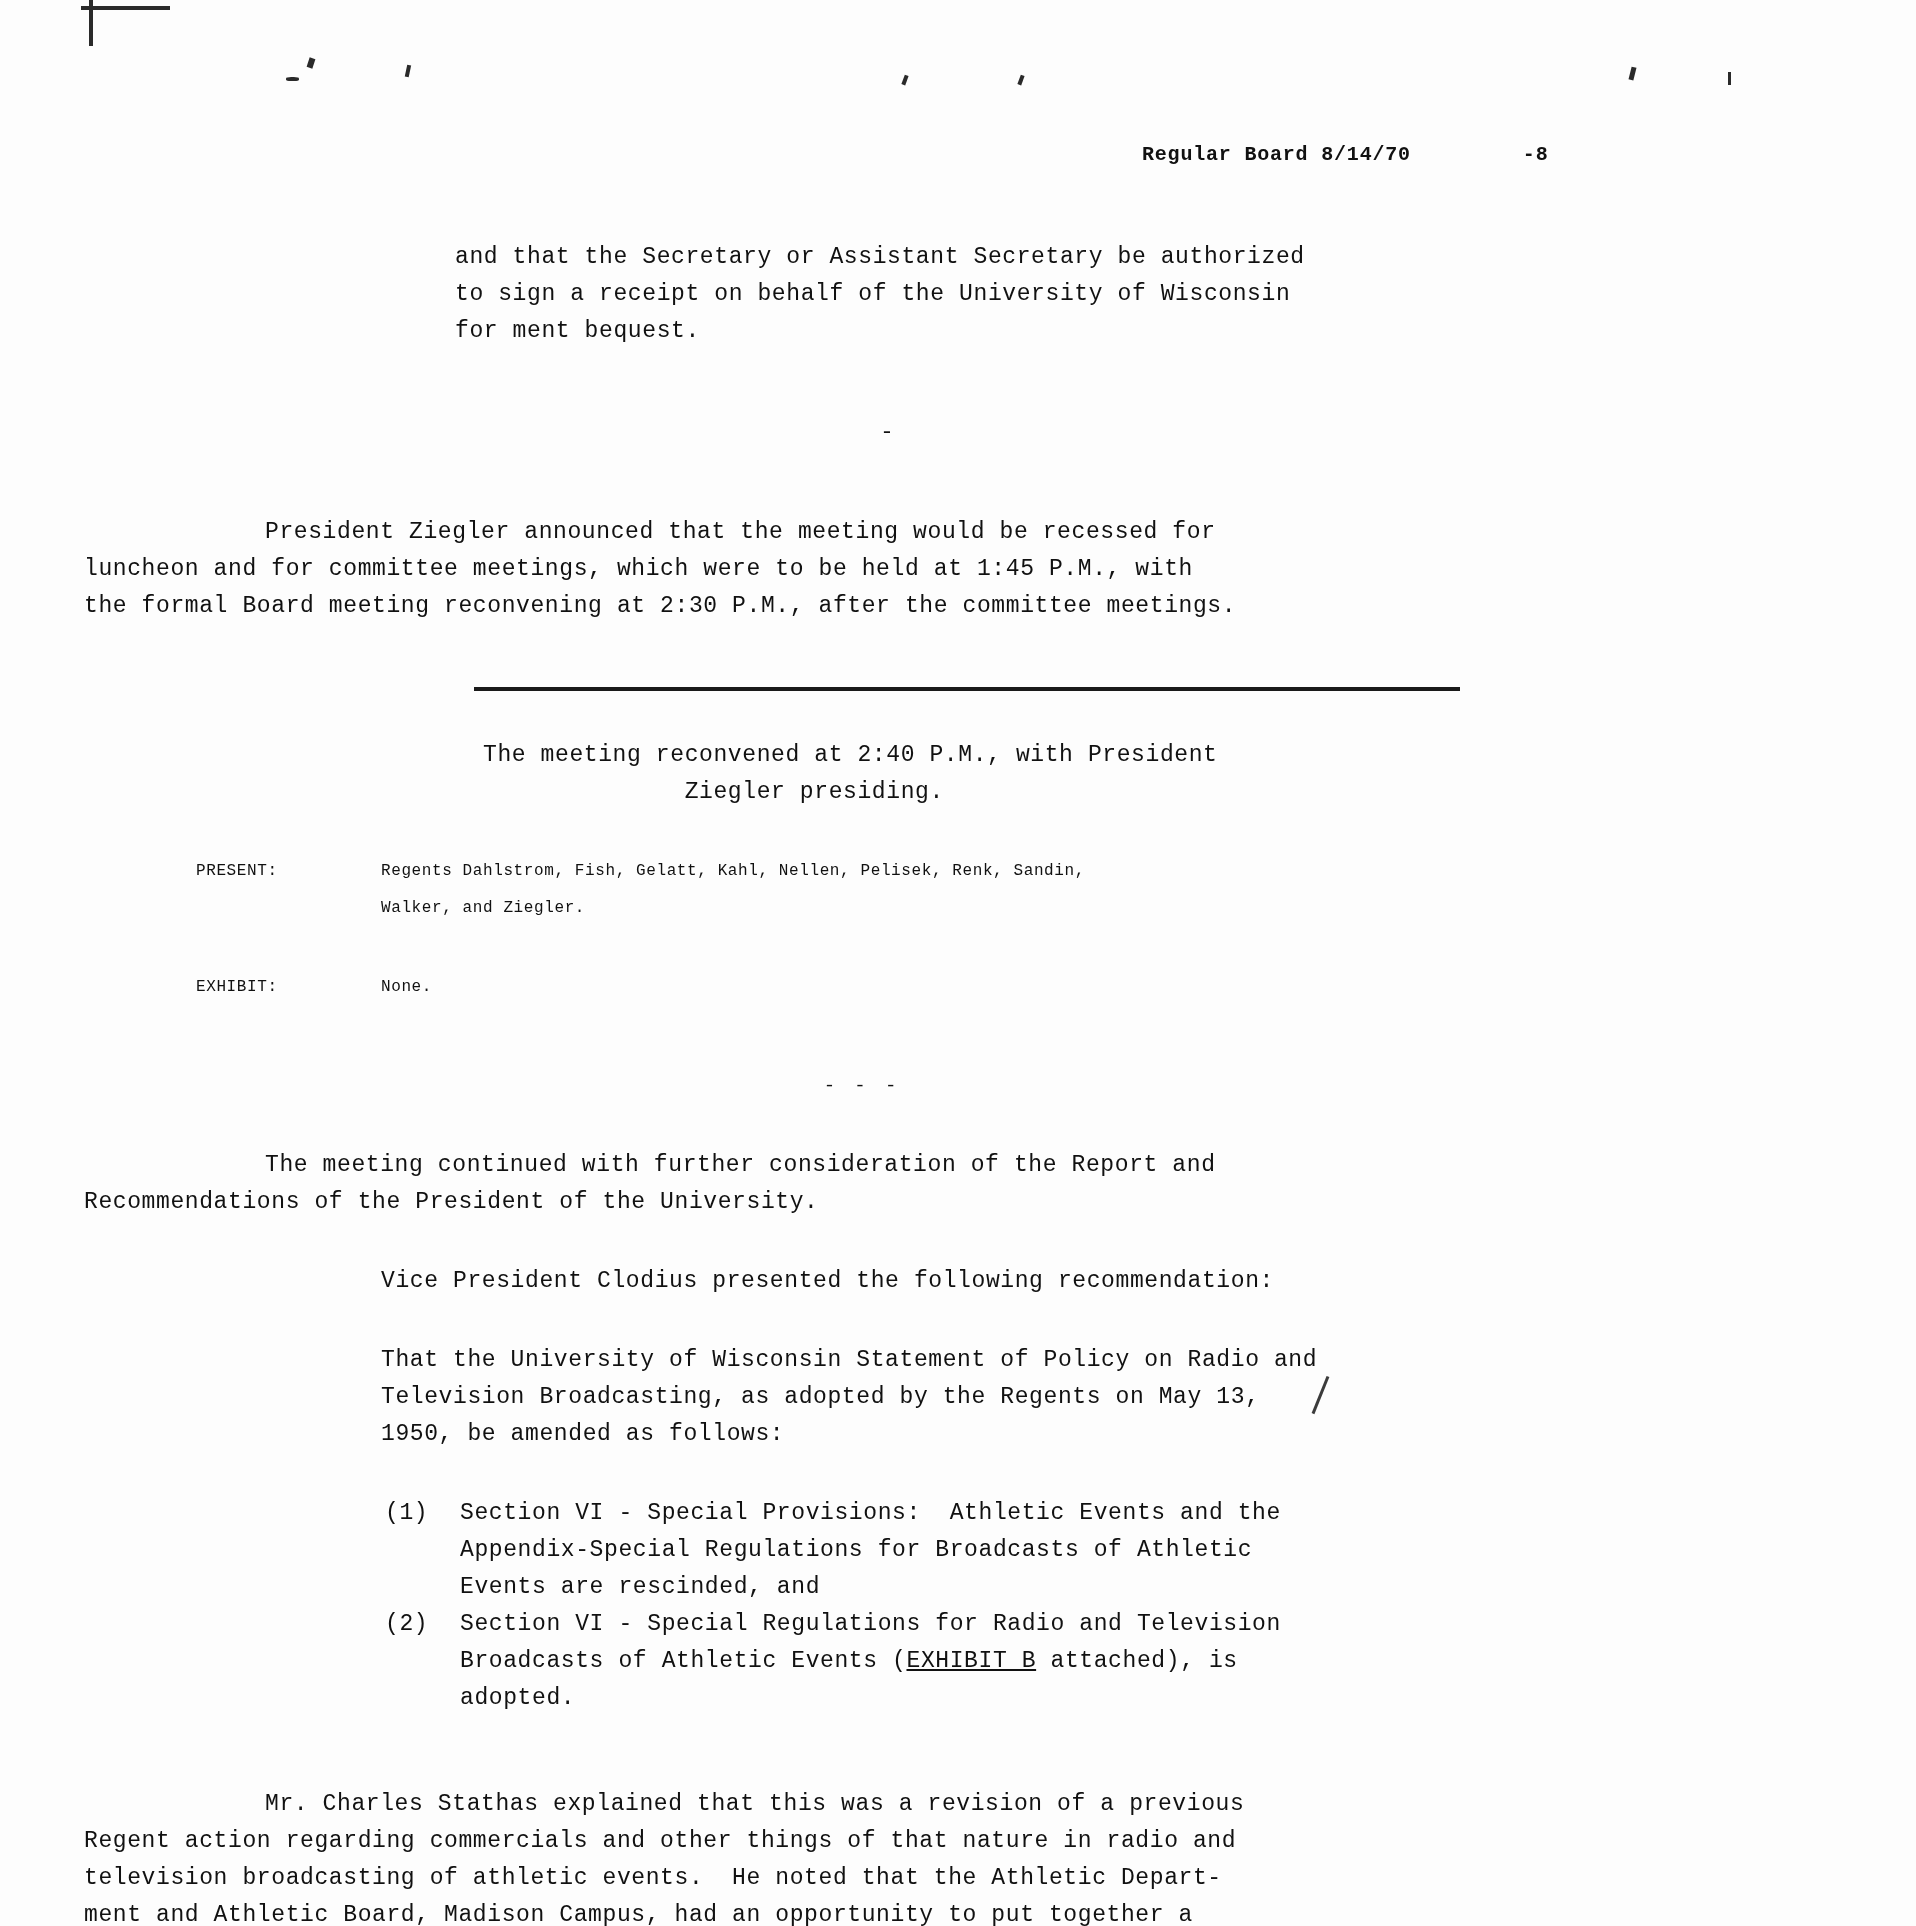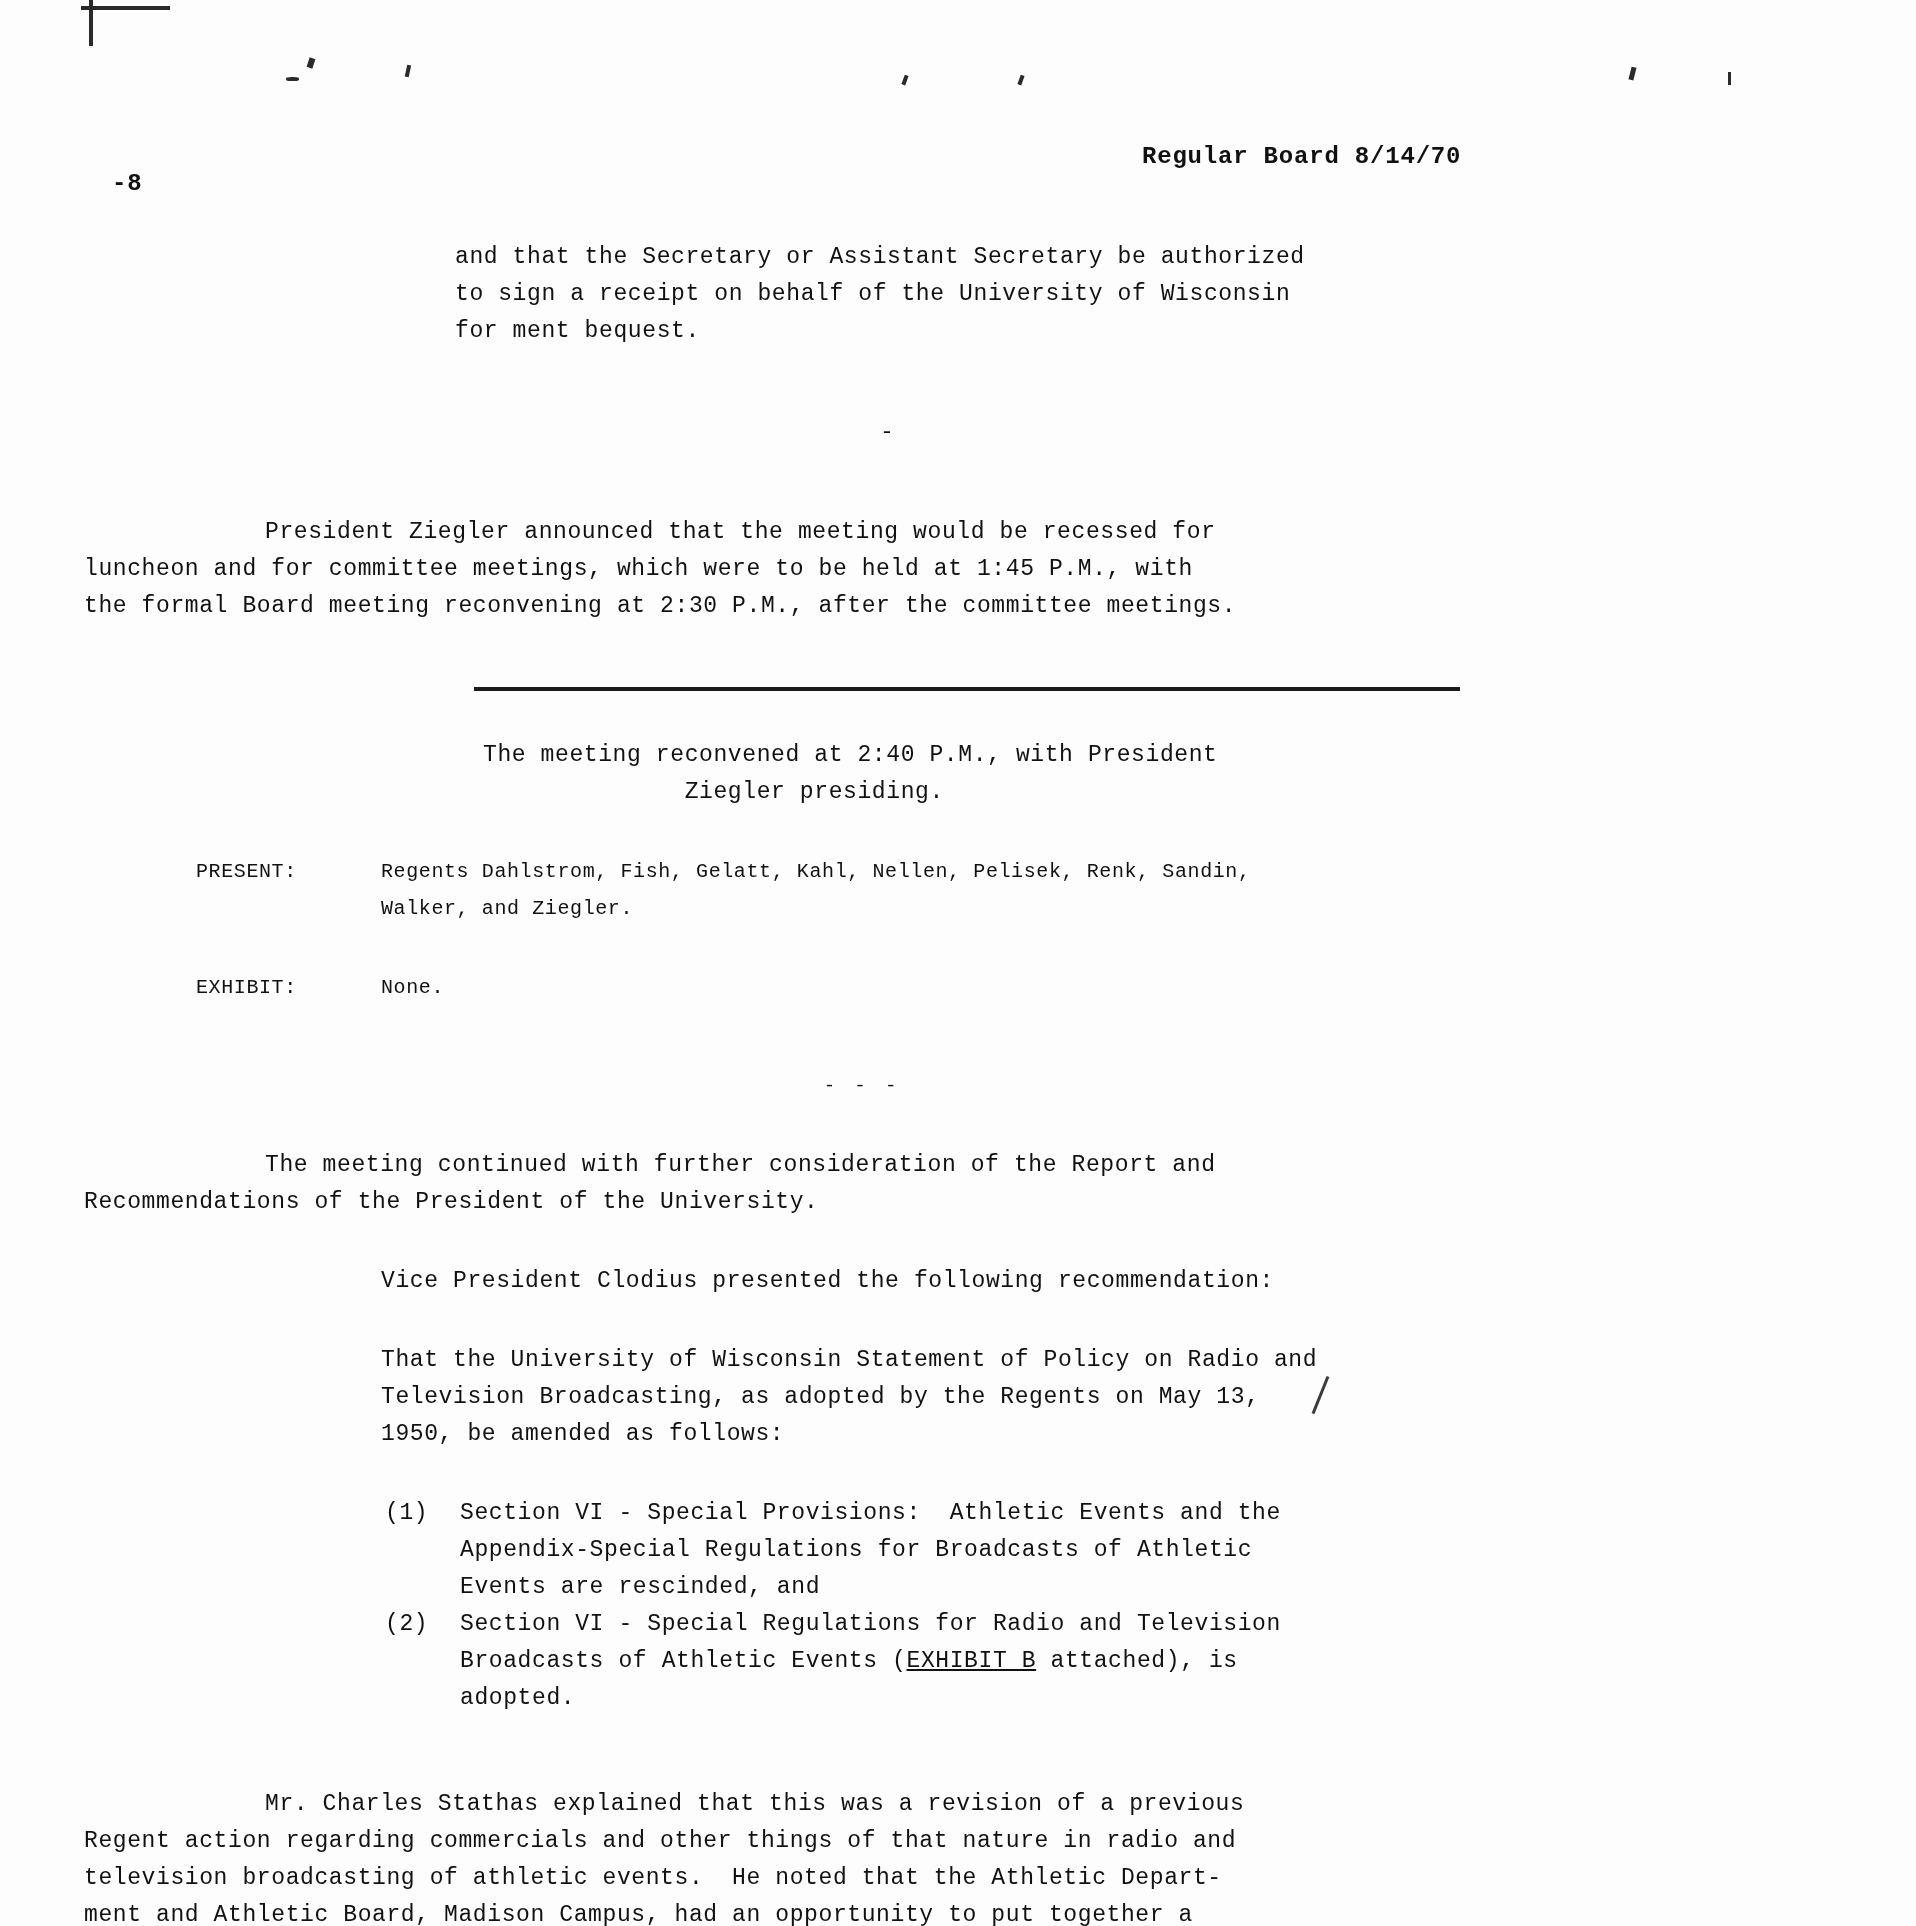--- a/index.html
+++ b/index.html
@@ -23,24 +23,23 @@
     position: absolute;
     background: #2a2a2a;
   }
   .header {
     position: absolute;
     top: 143px;
     left: 0;
     width: 1917px;
     display: flex;
     justify-content: flex-start;
-    font-size: 24px;
+    font-size: 20px;
     letter-spacing: 0.8px;
     font-weight: bold;
-    flex-direction: column;
   }
   .header .head-title {
     margin-left: 1142px;
   }
   .header .head-page {
     margin-left: 112px;
   }
   .body-area {
     position: absolute;
     top: 239px;
@@ -88,21 +87,21 @@
   }
   .recess-line {
     margin-left: 659px;
     font-size: 23px;
     letter-spacing: 0.6px;
   }
   .roster-row {
     display: flex;
     margin-left: 196px;
     margin-right: 127px;
-    font-size: 20px;
+    font-size: 16px;
     line-height: 37px;
     letter-spacing: 0.6px;
   }
   .roster-label {
     width: 185px;
     flex: 0 0 185px;
   }
   .roster-value {
     flex: 1 1 auto;
     white-space: pre-wrap;

